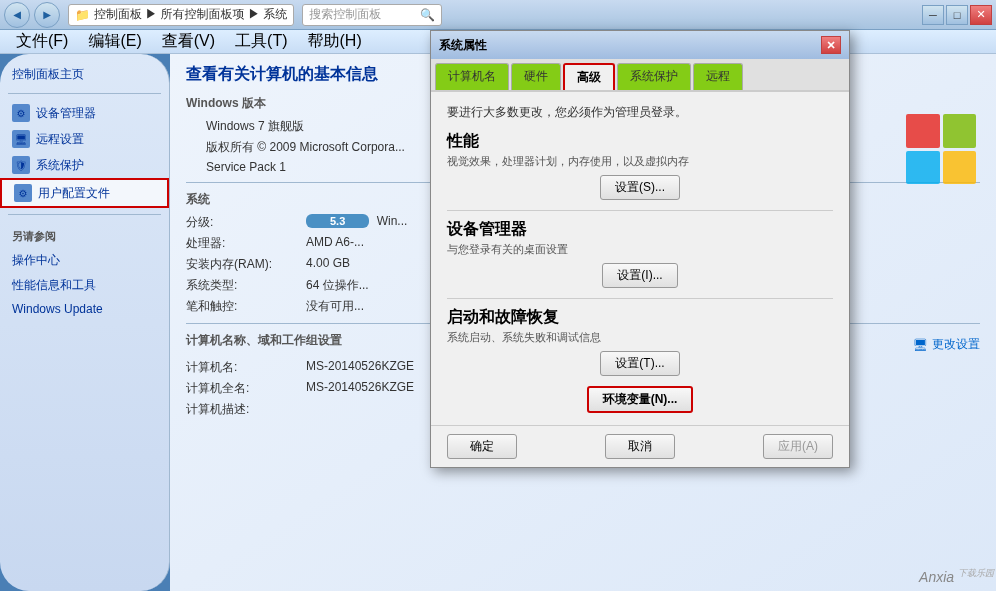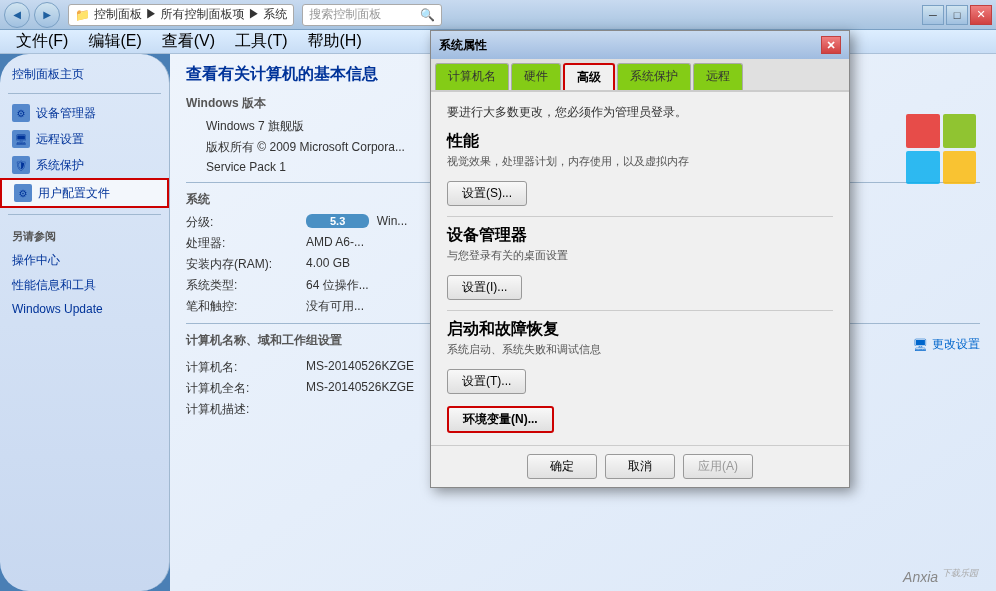--- a/index.html
+++ b/index.html
@@ -297,40 +297,39 @@
       color: #000;
       margin-bottom: 2px;
     }
     .dialog-section-desc {
       font-size: 11px;
       color: #555;
       margin-bottom: 6px;
     }
     .dialog-btn-row {
       display: flex;
-      justify-content: flex-start;
-      margin-top: 12px;
+      justify-content: center;
     }
     .dialog-btn {
       padding: 3px 14px;
       background: linear-gradient(to bottom, #f8f8f8, #e0e0e0);
       border: 1px solid #999;
       cursor: pointer;
       font-size: 12px;
       border-radius: 3px;
       min-width: 70px;
       text-align: center;
     }
     .dialog-btn.highlighted {
       border: 2px solid #cc0000;
       font-weight: bold;
     }
     .dialog-footer {
       display: flex;
-      justify-content: center;
+      justify-content: space-between;
       gap: 8px;
       padding: 8px 16px;
       border-top: 1px solid #ccc;
       background: #f0f0f0;
     }
     .dialog-section-separator {
       height: 1px;
       background: #ccc;
       margin: 8px 0;
     }
@@ -346,21 +345,21 @@
     }
     .win-flag-q { border-radius: 2px; }
     .win-flag-q.red { background: #e8241e; }
     .win-flag-q.green { background: #7cba00; }
     .win-flag-q.blue { background: #00adef; }
     .win-flag-q.yellow { background: #ffb901; }
 
     .anxia-watermark {
       position: absolute;
       bottom: 6px;
-      right: 18px;
+      right: 2px;
       font-size: 14px;
       color: #888;
       font-style: italic;
     }
   </style>
 </head>
 <body>
 
 <div class="title-bar">
   <div class="title-bar-left">

